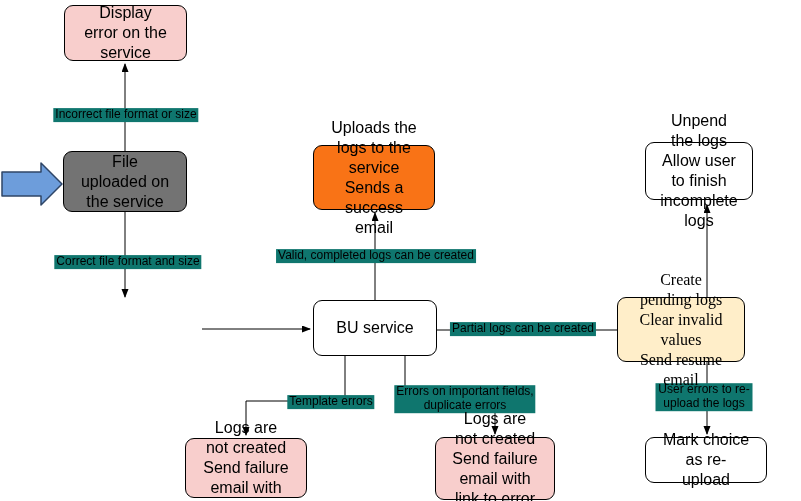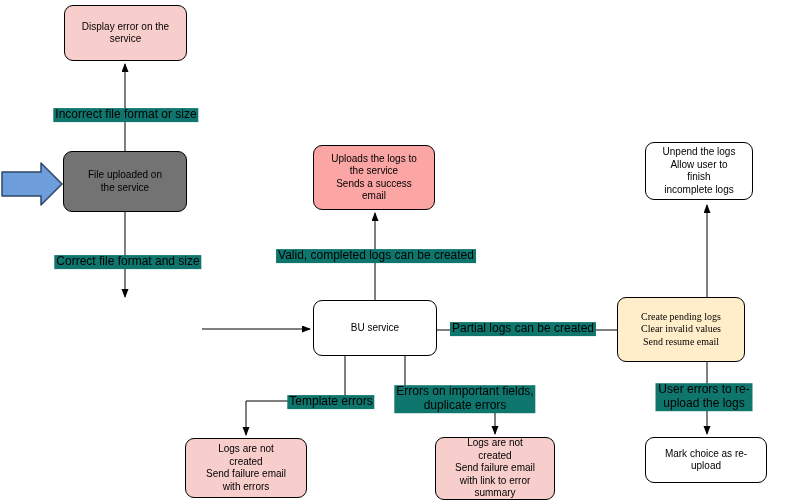--- a/index.html
+++ b/index.html
@@ -6,21 +6,21 @@
   .canvas{
     position:relative;width:801px;height:501px;overflow:hidden;background:#fff;
     font-family:"Liberation Sans", sans-serif;color:#000;
   }
   .edges{position:absolute;left:0;top:0;z-index:1;}
   .edges polyline, .edges line{fill:none;stroke:var(--edge-stroke,#000);stroke-width:1;}
   .node{
     position:absolute;z-index:3;box-sizing:border-box;
     border:1px solid var(--node-border,#000);border-radius:9px;
     display:flex;align-items:center;justify-content:center;
-    text-align:center;font-size:10px;line-height:1.25;
+    text-align:center;font-size:16px;line-height:1.25;
     white-space:pre-line;padding:2px 16px;background:#fff;
   }
   .elabel{
     position:absolute;z-index:2;transform:translate(-50%,-50%);
     background:#0f766e;padding:0 2px;font-size:12px;line-height:1.15;
     text-align:center;white-space:pre-line;
   }
 </style>
 </head>
 <body>
@@ -52,21 +52,21 @@
   <div class="elabel" style="left:376px;top:256px;">Valid, completed logs can be created</div>
   <div class="elabel" style="left:523px;top:329px;">Partial logs can be created</div>
   <div class="elabel" style="left:331px;top:402px;">Template errors</div>
   <div class="elabel" style="left:465px;top:399px;">Errors on important fields,
 duplicate errors</div>
   <div class="elabel" style="left:704px;top:397px;">User errors to re-upload the logs</div>
 
   <div class="node" style="left: 64px; top: 5px; width: 123px; height: 56px; background-color: rgb(248, 206, 204);">Display error on the service</div>
   <div class="node" style="left: 63px; top: 151px; width: 124px; height: 61px; background-color: #737373;">File uploaded on the service</div>
   <div class="node" style="left: 313px; top: 300px; width: 124px; height: 56px; background-color: rgb(255, 255, 255);">BU service</div>
-  <div class="node" style="left: 313px; top: 145px; width: 122px; height: 65px; background-color: #fca5a5;">Uploads the logs to the service
+  <div class="node" style="left: 313px; top: 145px; width: 122px; height: 65px; background-color: #f97316;">Uploads the logs to the service
 Sends a success email</div>
   <div class="node" style="left: 645px; top: 142px; width: 108px; height: 58px; background-color: rgb(255, 255, 255);">Unpend the logs
 Allow user to finish incomplete logs</div>
   <div class="node" style="left: 617px; top: 297px; width: 128px; height: 65px; background-color: rgb(255, 238, 201); font-family: Liberation Serif, serif;">Create pending logs
 Clear invalid values
 Send resume email</div>
   <div class="node" style="left: 645px; top: 437px; width: 122px; height: 46px; background-color: rgb(255, 255, 255);">Mark choice as re-upload</div>
   <div class="node" style="left: 185px; top: 438px; width: 122px; height: 60px; background-color: rgb(248, 206, 204);">Logs are not created
 Send failure email with errors</div>
   <div class="node" style="left: 435px; top: 437px; width: 120px; height: 63px; background-color: rgb(248, 206, 204);">Logs are not created

